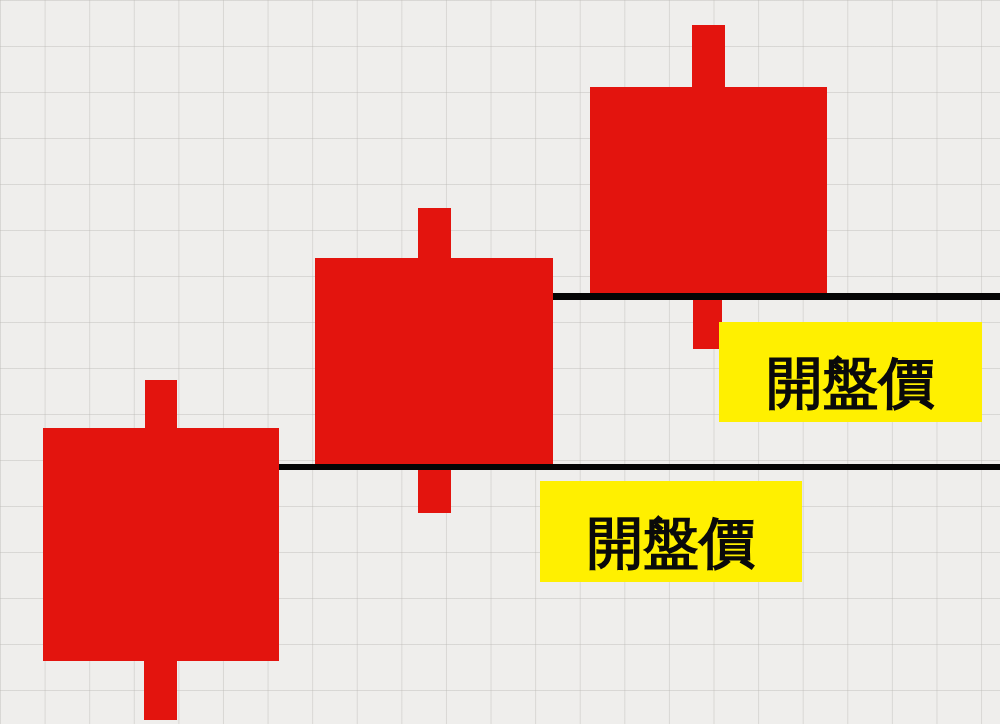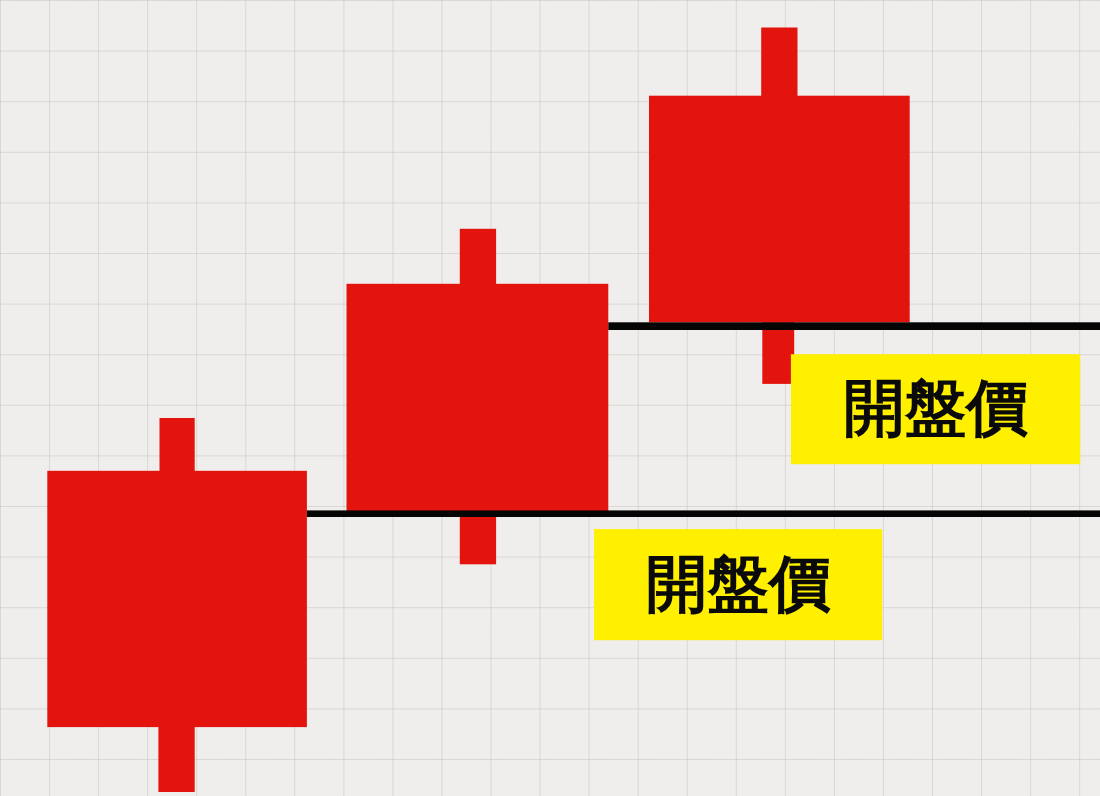--- a/index.html
+++ b/index.html
@@ -11,21 +11,21 @@
         linear-gradient(to bottom, rgba(190,188,184,0.45) 1px, transparent 1px);
       background-size: 44.6px 46px;
       background-position: 0px 0px;
       font-family: "DejaVu Sans", sans-serif;
     }
     .abs { position: absolute; }
     .red { background: #e3140e; }
     .line { background: #050505; }
     .label {
       background: #fff000;
-      display: flex; align-items: center; justify-content: center;
+      display: flex; align-items: flex-end; justify-content: center;
       color: #0a0a0a; font-weight: bold; font-size: 56px; letter-spacing: 0px;
       font-family: "DejaVu Sans", sans-serif;
     }
   </style>
 </head>
 <body>
 
 <div class="abs red" style="left:145px; top:380px; width:32px; height:50px;"></div>
 <div class="abs red" style="left:43px; top:428px; width:236px; height:233px;"></div>
 <div class="abs red" style="left:144px; top:659px; width:33px; height:61px;"></div>

